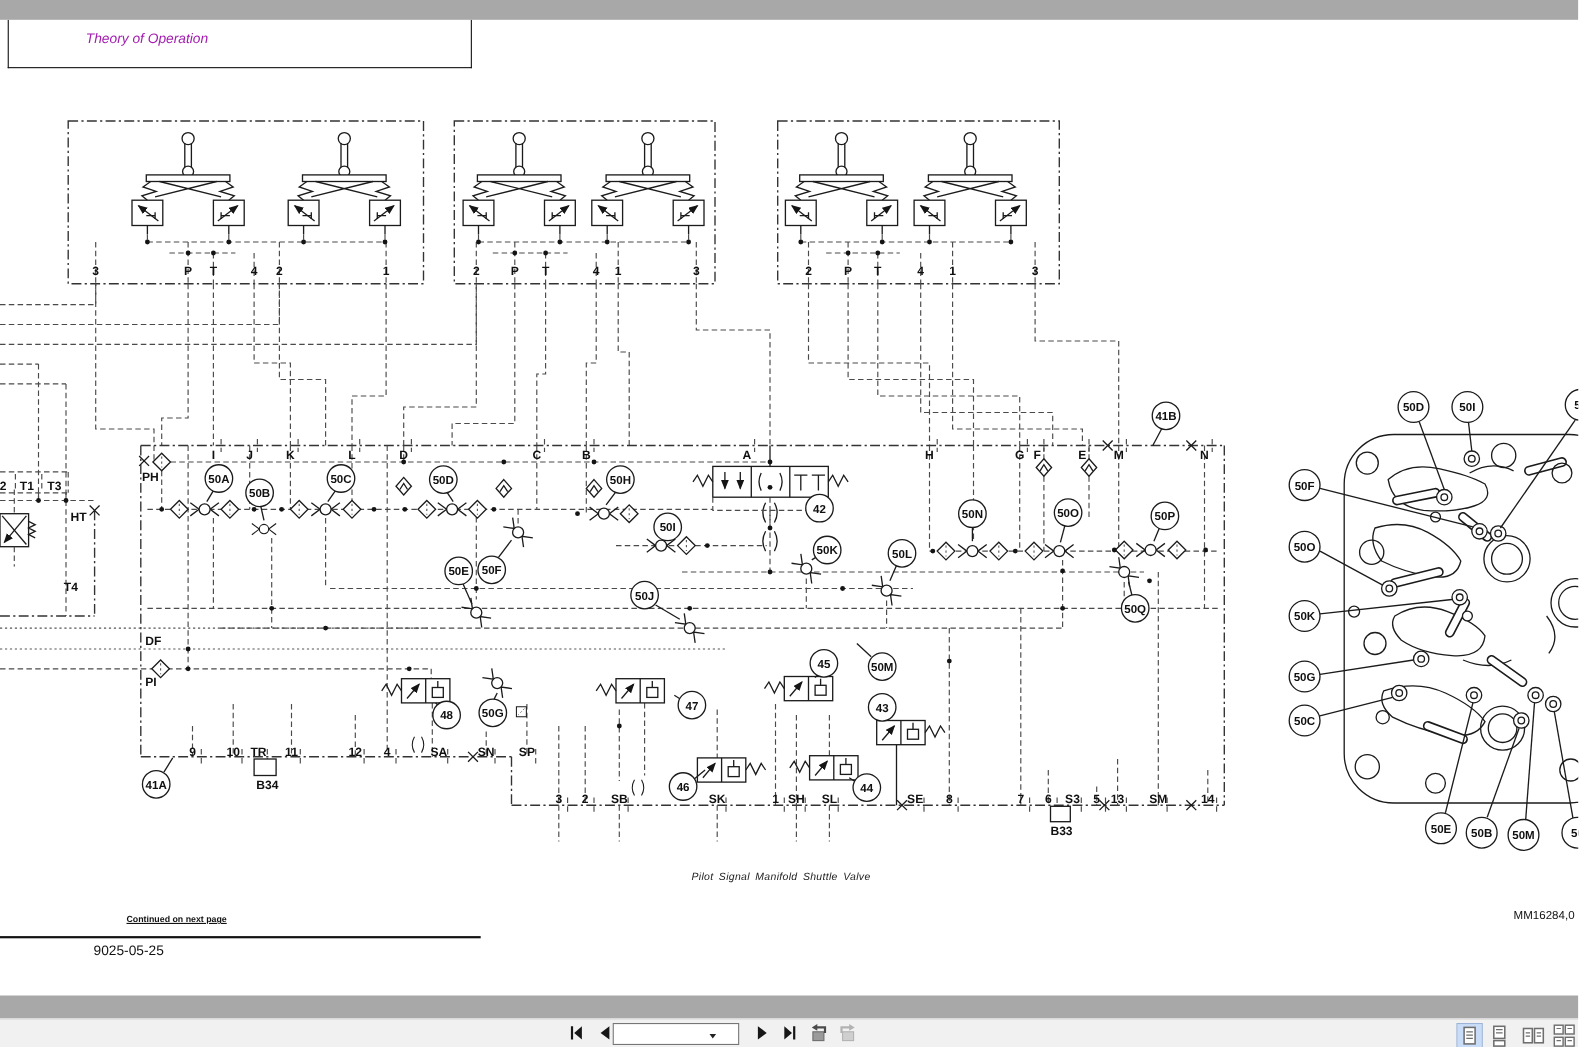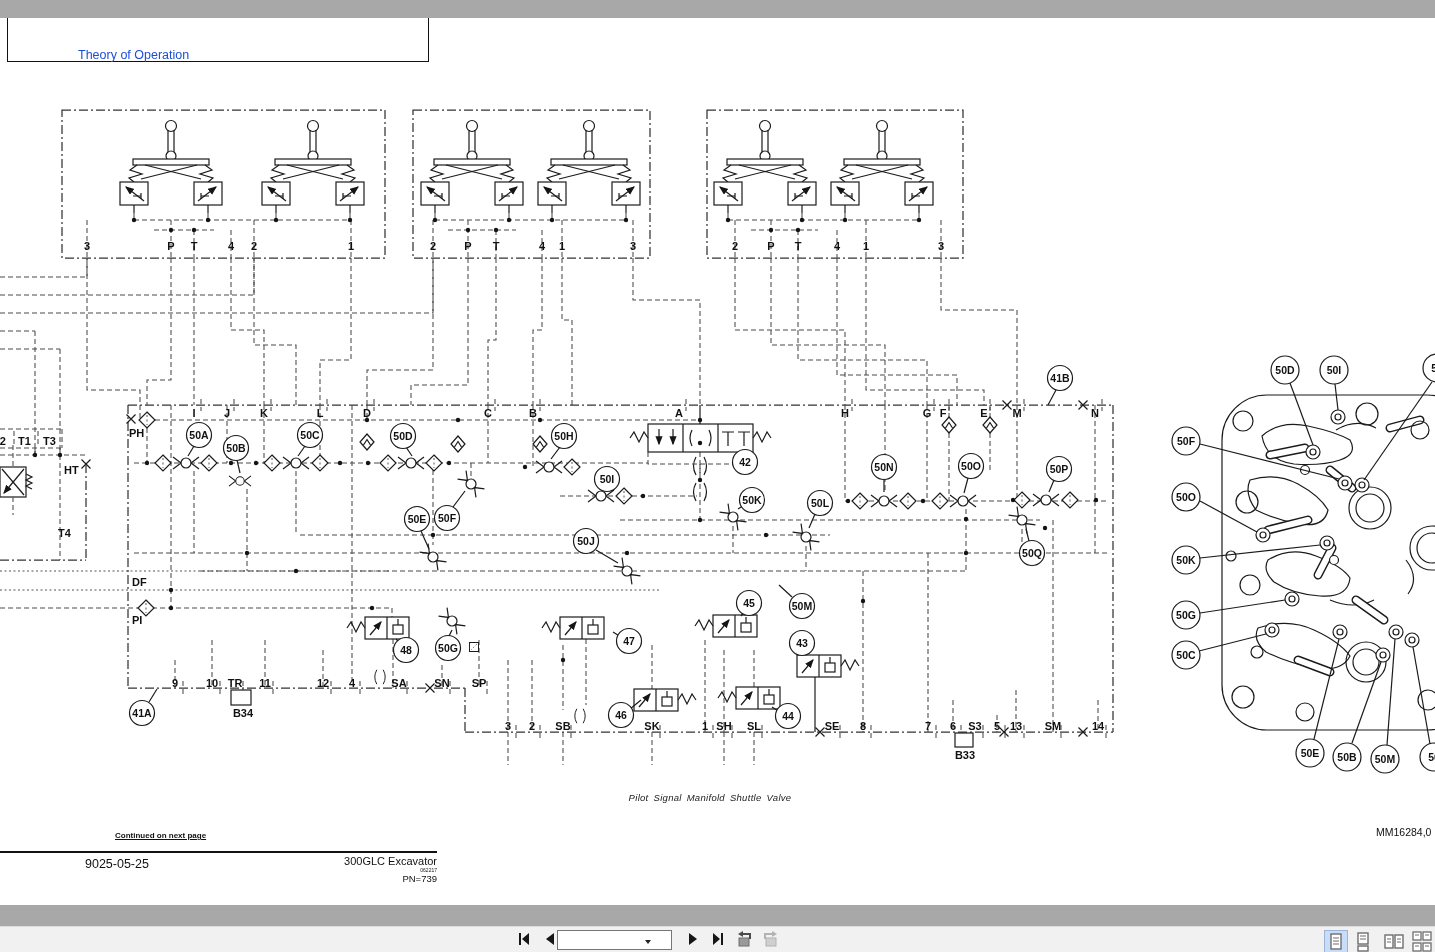--- a/index.html
+++ b/index.html
@@ -4,21 +4,21 @@
 <style>
   html,body{margin:0;padding:0;background:#fff;}
   .stage{position:relative;width:1435px;height:952px;overflow:hidden;background:#fff;
          font-family:"Liberation Sans",sans-serif;}
   .topband{position:absolute;left:0;top:0;width:1435px;height:18px;background:#a8a8a8;z-index:5;}
   .botband{position:absolute;left:0;top:905px;width:1435px;height:21px;background:#a8a8a8;z-index:5;}
   .schem{position:absolute;left:0;top:0;z-index:1;}
   
   .hdrbox{position:absolute;left:7px;top:18px;width:420px;height:43px;z-index:2;
           border-left:1.5px solid #111;border-right:1.5px solid #111;border-bottom:1.5px solid #111;}
-  .hdrtxt{position:absolute;left:70px;top:30px;font-size:12.5px;color:#1d4ed8;}
+  .hdrtxt{position:absolute;left:70px;top:10px;font-style:italic;font-size:12.5px;color:#a21caf;}
   
   .caption{position:absolute;left:560px;top:792px;width:300px;text-align:center;z-index:2;
            font-style:italic;font-size:9.5px;color:#222;letter-spacing:.3px;word-spacing:2px;}
   .docid{position:absolute;left:1376px;top:826px;font-size:10.5px;color:#111;z-index:2;white-space:nowrap;}
   .cont{position:absolute;left:115px;top:831px;font-size:8px;font-weight:bold;color:#111;z-index:2;text-decoration:underline;}
   .rule{position:absolute;left:0;top:851px;width:437px;height:1.6px;background:#111;z-index:2;}
   .sec{position:absolute;left:85px;top:857px;font-size:12.5px;font-weight:normal;color:#111;z-index:2;}
   .modelblk{position:absolute;left:237px;top:855px;width:200px;text-align:right;z-index:2;color:#111;}
   .modelblk .m{font-size:11px;}
   .modelblk .tiny{font-size:5px;line-height:6px;}
@@ -690,25 +690,20 @@
   </svg>
 
   <div class="hdrbox">
     <span class="hdrtxt">Theory of Operation</span>
   </div>
   <div class="caption">Pilot Signal Manifold Shuttle Valve</div>
   <div class="docid">MM16284,0</div>
   <div class="cont">Continued on next page</div>
   <div class="rule"></div>
   <div class="sec">9025-05-25</div>
-  <div class="modelblk">
-    <div class="m">300GLC Excavator</div>
-    <div class="tiny">062217</div>
-    <div class="pn">PN=739</div>
-  </div>
 
   <div class="botband"></div>
 
   <div class="toolbar">
     <button class="tbtn" style="left:514px;" title="First page">
       <svg width="16" height="16" viewBox="0 0 16 16">
         <path d="M4,2 V14" stroke="#161616" stroke-width="2" fill="none"></path>
         <path d="M13,2 L6,8 L13,14 Z" fill="#161616"></path>
       </svg>
     </button>

